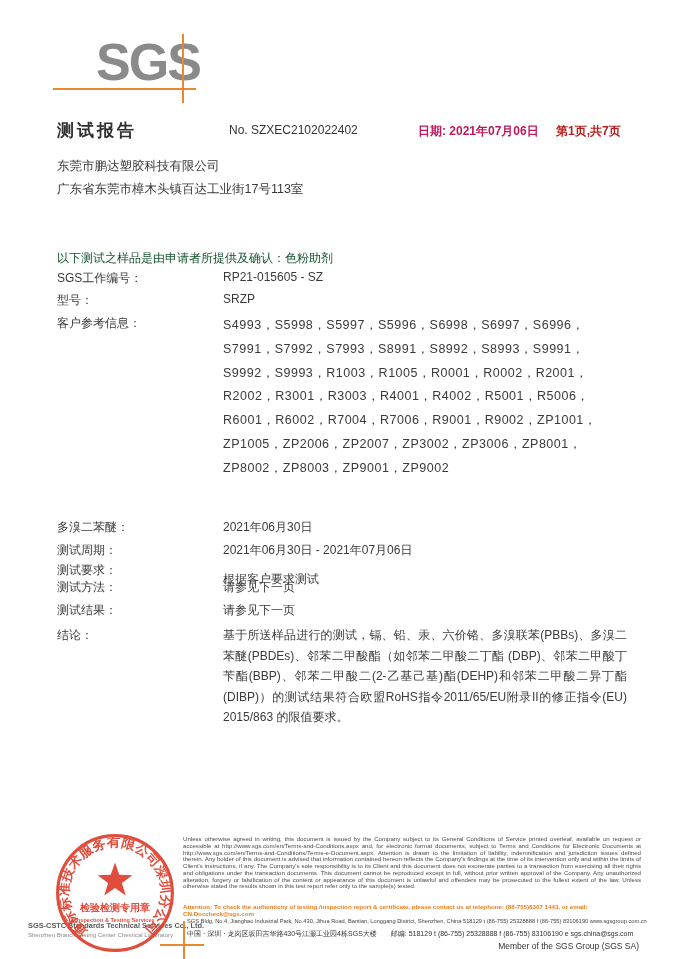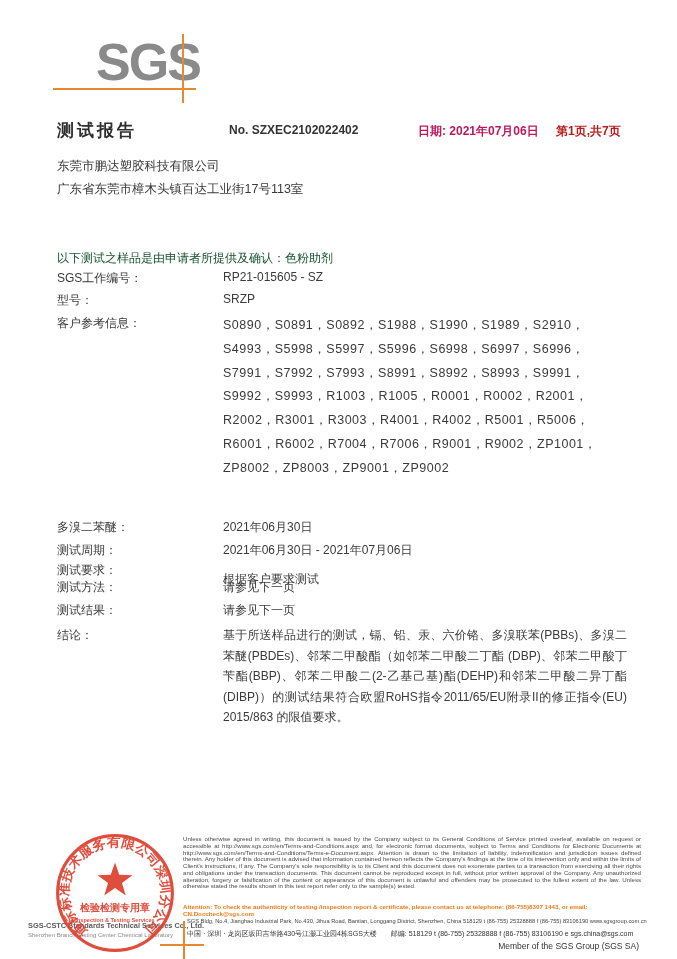--- a/index.html
+++ b/index.html
@@ -9,21 +9,21 @@
   }
   
   .logo-text{
     position:absolute;left:96px;top:36px;font-size:52px;font-weight:800;
     letter-spacing:-2px;color:#8a8a8a;line-height:52px;
   }
   .logo-hline{position:absolute;left:53px;top:88px;width:143px;height:2px;background:#e8882f;}
   .logo-vline{position:absolute;left:182px;top:34px;width:2px;height:69px;background:#e8882f;}
   
   .report-title{position:absolute;left:57px;top:119px;font-size:17px;font-weight:700;letter-spacing:3px;color:#2e2e2e;}
-  .report-no{position:absolute;left:229px;top:123px;font-size:12px;font-weight:700;color:#333;}
+  .report-no{position:absolute;left:229px;top:123px;font-size:12px;font-weight:400;color:#333;}
   .report-date{position:absolute;left:418px;top:123px;font-size:12px;font-weight:700;color:#be185d;}
   .report-page{position:absolute;left:556px;top:123px;font-size:12px;font-weight:700;color:#b91c1c;}
   
   .company{position:absolute;left:57px;top:158px;font-size:12.5px;color:#3a3a3a;}
   .company-addr{position:absolute;left:57px;top:181px;font-size:12.5px;color:#3a3a3a;}
   
   .intro{position:absolute;left:57px;top:250px;font-size:12px;color:#14532d;}
   
   .flabel{position:absolute;left:57px;font-size:12px;color:#3a3a3a;}
   .fvalue{position:absolute;left:223px;font-size:12px;color:#3a3a3a;}
@@ -72,26 +72,26 @@
   <div class="intro">以下测试之样品是由申请者所提供及确认：色粉助剂</div>
 
   <div class="flabel" style="top:270px">SGS工作编号：</div>
   <div class="fvalue" style="top:270px">RP21-015605 - SZ</div>
 
   <div class="flabel" style="top:292px">型号：</div>
   <div class="fvalue" style="top:292px">SRZP</div>
 
   <div class="flabel" style="top:315px">客户参考信息：</div>
   <div class="ref-lines">
-    <div>S0890，S0891，S0892，S1988，S1990，S1989，S2910，</div>
     <div>S4993，S5998，S5997，S5996，S6998，S6997，S6996，</div>
     <div>S7991，S7992，S7993，S8991，S8992，S8993，S9991，</div>
     <div>S9992，S9993，R1003，R1005，R0001，R0002，R2001，</div>
     <div>R2002，R3001，R3003，R4001，R4002，R5001，R5006，</div>
     <div>R6001，R6002，R7004，R7006，R9001，R9002，ZP1001，</div>
+    <div>ZP1005，ZP2006，ZP2007，ZP3002，ZP3006，ZP8001，</div>
     <div>ZP8002，ZP8003，ZP9001，ZP9002</div>
   </div>
 
   <div class="flabel" style="top:519px">多溴二苯醚：</div>
   <div class="fvalue" style="top:519px">2021年06月30日</div>
 
   <div class="flabel" style="top:542px">测试周期：</div>
   <div class="fvalue" style="top:542px">2021年06月30日 - 2021年07月06日</div>
 
   <div class="flabel" style="top:562px">测试要求：</div>

